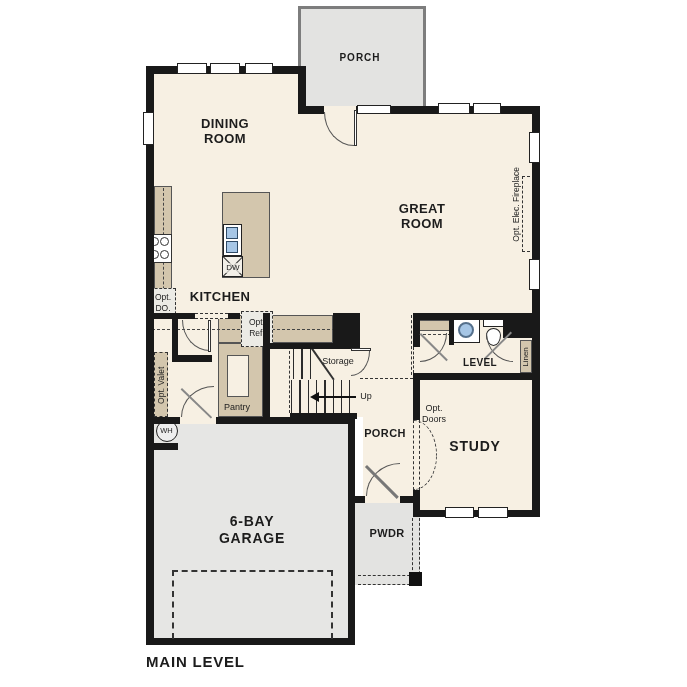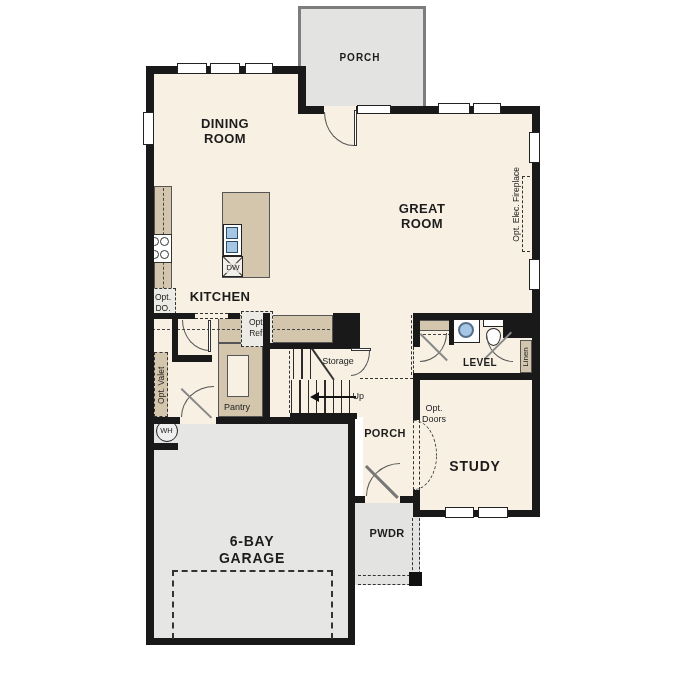--- a/index.html
+++ b/index.html
@@ -16,21 +16,21 @@
   .arc{border:0 solid #555;}
   .arc-bl{border-width:0 0 1.3px 1.3px;border-bottom-left-radius:100%;}
   .arc-br{border-width:0 1.3px 1.3px 0;border-bottom-right-radius:100%;}
   .arc-tl{border-width:1.3px 0 0 1.3px;border-top-left-radius:100%;}
   .arc-tr{border-width:1.3px 1.3px 0 0;border-top-right-radius:100%;}
   .arc-d{border-style:dashed;border-color:#444;}
   .leaf{background:#888;}
   .lbl{white-space:pre-line;text-align:center;line-height:1.18;letter-spacing:.4px;
        font-weight:bold;font-size:13px;}
   .lbl-sm{font-size:11px;}
-  .lbl-lg{font-size:14px;letter-spacing:.8px;margin-top:20px;}
+  .lbl-lg{font-size:14px;letter-spacing:.8px;}
   .ann{white-space:pre-line;text-align:center;line-height:1.25;font-size:8.5px;
        font-weight:normal;letter-spacing:0;color:#222;}
   .vert{transform:rotate(-90deg);transform-origin:center;}
   .treads{background:repeating-linear-gradient(to right,#2b2b2b 0 1.3px,transparent 1.3px 8.3px);}
   .hline{background:#111;}
   .post{background:#111;}
 </style>
 </head>
 <body>
 
@@ -69,21 +69,21 @@
   <div class="ann vert" style="left:131px;top:380px;width:60px;">Opt. Valet</div>
   <div style="left:522px;top:176px;width:13px;height:76px;border:1.5px dashed #333;background:#f7f0e3;"></div>
   <div class="ann vert" style="left:456px;top:199px;width:120px;">Opt. Elec. Fireplace</div>
 
   <div class="treads" style="left:291px;top:380px;width:66px;height:33px;"></div>
   <div class="treads" style="left:293px;top:345px;width:20px;height:34px;"></div>
   <div style="left:310px;top:344px;width:43px;height:1.5px;background:#333;transform:rotate(55deg);transform-origin:0 0;"></div>
   <div style="left:289px;top:346px;width:1px;height:67px;border-left:1px dashed #333;"></div>
   <div class="hline" style="left:318px;top:396px;width:38px;height:1.5px;"></div>
   <div style="left:310px;top:392px;width:0;height:0;border-top:5px solid transparent;border-bottom:5px solid transparent;border-right:9px solid #111;"></div>
-  <div class="ann" style="left:344px;top:391px;width:20px;font-size:9px;text-align:right;">Up</div>
+  <div class="ann" style="left:356px;top:391px;width:20px;font-size:9px;">Up</div>
 
   <div style="left:147px;top:234px;width:25px;height:29px;background:#fff;border:1px solid #333;">
     <span style="left:2px;top:2px;width:9px;height:9px;border:1px solid #333;border-radius:50%;"></span>
     <span style="left:12px;top:2px;width:9px;height:9px;border:1px solid #333;border-radius:50%;"></span>
     <span style="left:2px;top:15px;width:9px;height:9px;border:1px solid #333;border-radius:50%;"></span>
     <span style="left:12px;top:15px;width:9px;height:9px;border:1px solid #333;border-radius:50%;"></span>
   </div>
   <div style="left:223px;top:224px;width:19px;height:32px;background:#fff;border:1px solid #222;">
     <span style="left:2px;top:2px;width:12px;height:12px;background:#a6c6e6;border:1px solid #2e4a66;"></span>
     <span style="left:2px;top:16px;width:12px;height:12px;background:#a6c6e6;border:1px solid #2e4a66;"></span>
@@ -184,14 +184,15 @@
   <div class="ann" style="left:308px;top:356px;width:60px;font-size:9px;">Storage</div>
   <div class="lbl lbl-sm" style="left:355px;top:427px;width:60px;">PORCH</div>
   <div class="lbl" style="left:450px;top:357px;width:60px;font-size:10px;">LEVEL</div>
   <div class="ann vert" style="left:501px;top:352px;width:50px;font-size:8px;">Linen</div>
   <div class="lbl lbl-lg" style="left:435px;top:438px;width:80px;">STUDY</div>
   <div class="ann" style="left:410px;top:403px;width:48px;font-size:9px;">Opt.
 Doors</div>
   <div class="lbl lbl-lg" style="left:202px;top:513px;width:100px;">6-BAY
 GARAGE</div>
   <div class="lbl lbl-sm" style="left:357px;top:527px;width:60px;">PWDR</div>
+  <div class="lbl lbl-lg" style="left:146px;top:653px;width:160px;text-align:left;font-size:15px;">MAIN LEVEL</div>
 
 </div>
 
 </body></html>

